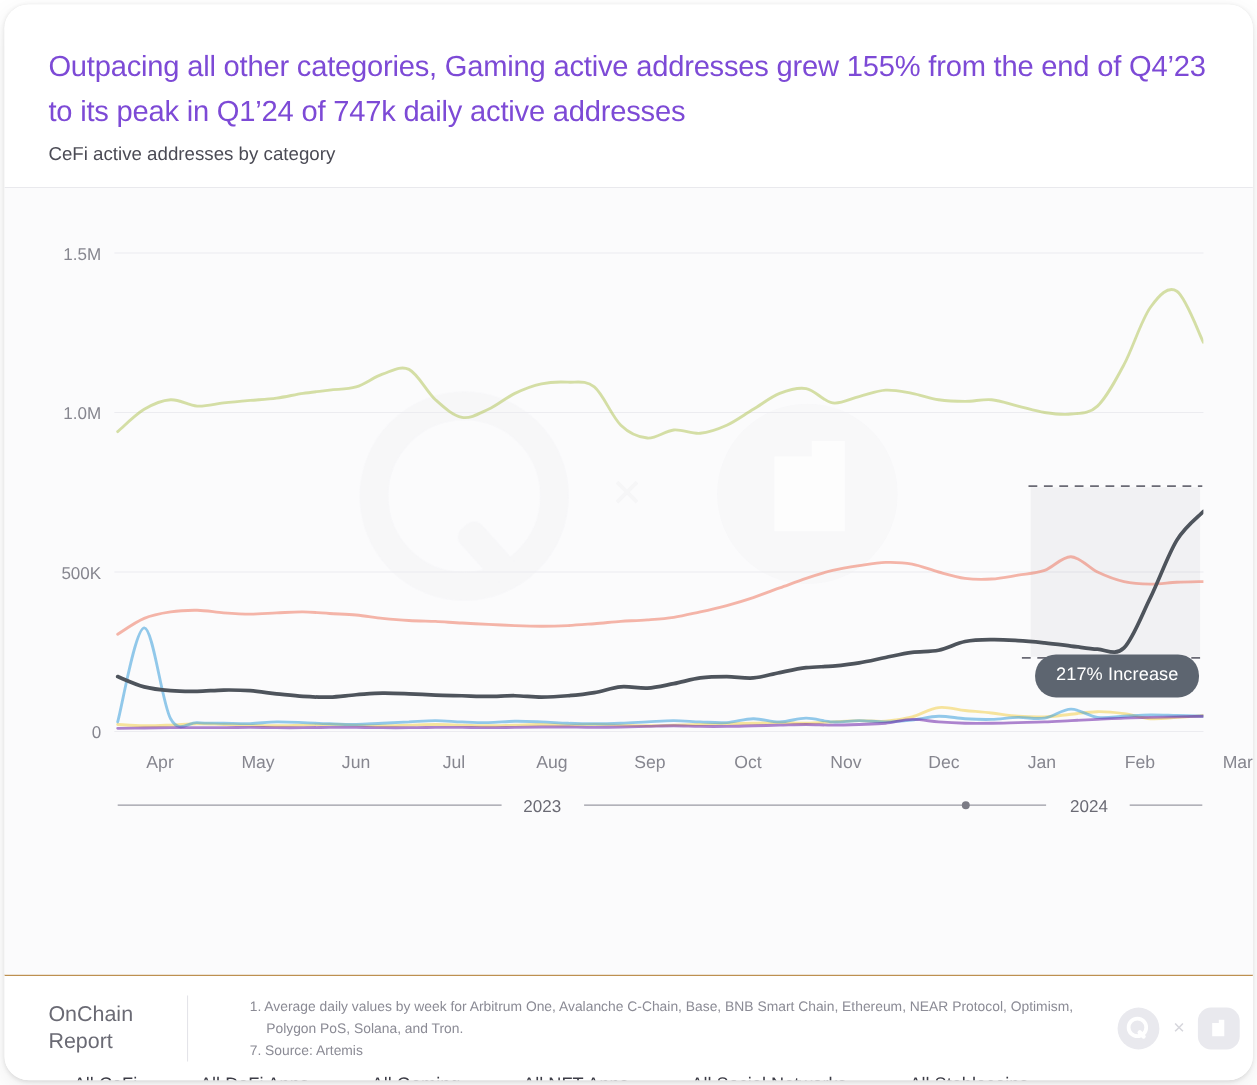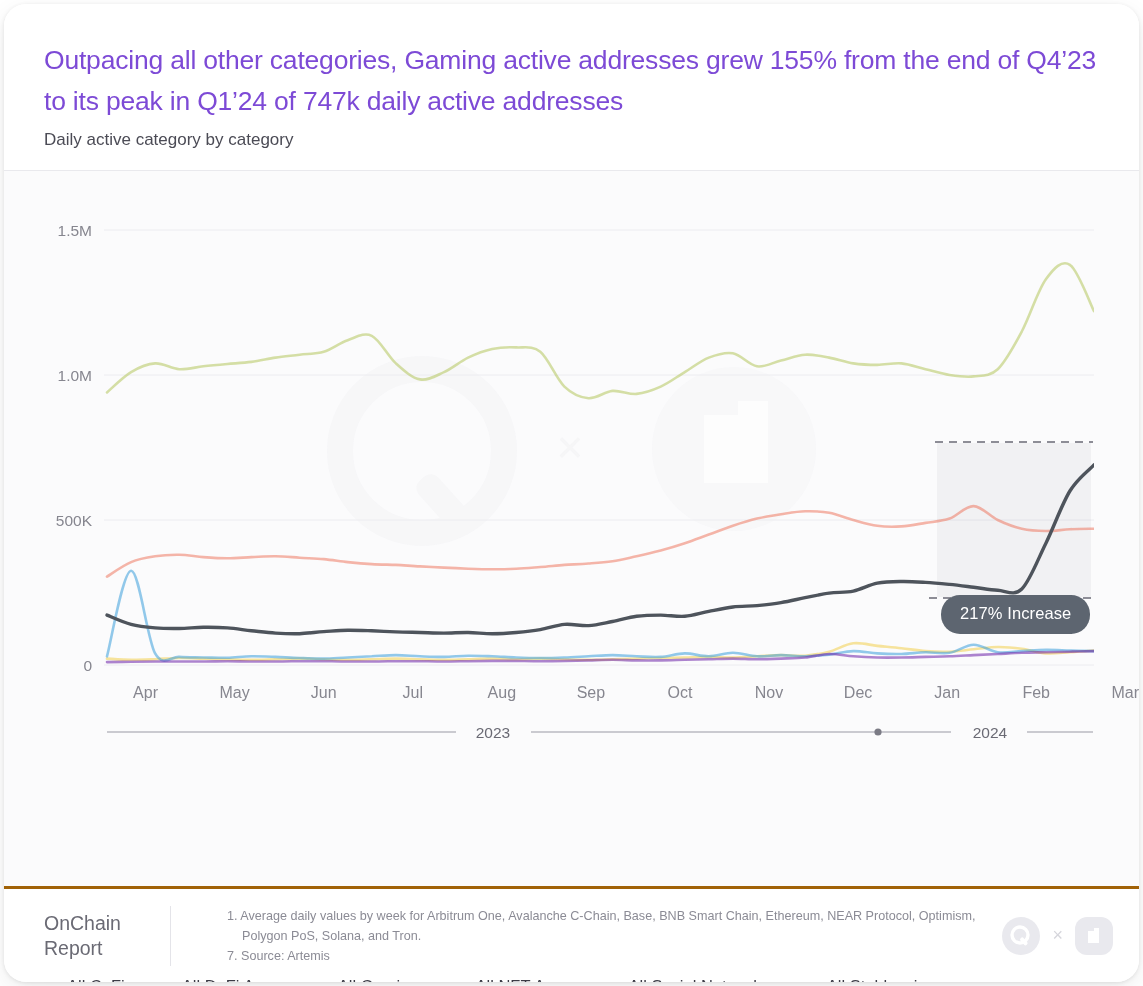--- a/index.html
+++ b/index.html
@@ -80,25 +80,25 @@
     color: #fff;
     border-radius: 19px;
     padding: 9px 19px 11px 19px;
     font-size: 16.5px;
     letter-spacing: 0.1px;
     white-space: nowrap;
   }
   
   .footer {
     height: 96px;
-    border-top: 3px solid #a16207;
+    border-top: 1px solid #a16207;
     background: #fff;
     display: flex;
     align-items: center;
-    padding: 0 26px 0 40px;
+    padding: 0 12px 0 40px;
   }
   .brand {
     font-size: 19.5px;
     line-height: 25px;
     color: #6a6a74;
     font-weight: 400;
     width: 118px;
     flex: none;
   }
   .notes {
@@ -136,21 +136,21 @@
   }
   .fl-x { color: #d6d6dc; font-size: 18px; }
 </style>
 </head>
 <body>
 
 <div class="card">
 
   <div class="header">
     <div class="title">Outpacing all other categories, Gaming active addresses grew 155% from the end of Q4’23 to its peak in Q1’24 of 747k daily active addresses</div>
-    <div class="subtitle">Daily active category by category</div>
+    <div class="subtitle">CeFi active addresses by category</div>
   </div>
 
   <div class="body">
     <div class="plot-wrap">
       <svg class="chart" id="chart-svg" width="1135" height="700" viewBox="0 0 1135 700">
         <defs>
           <clipPath id="plotclip">
               <rect x="100" y="40" width="990" height="460"></rect>
             </clipPath>
         </defs>

